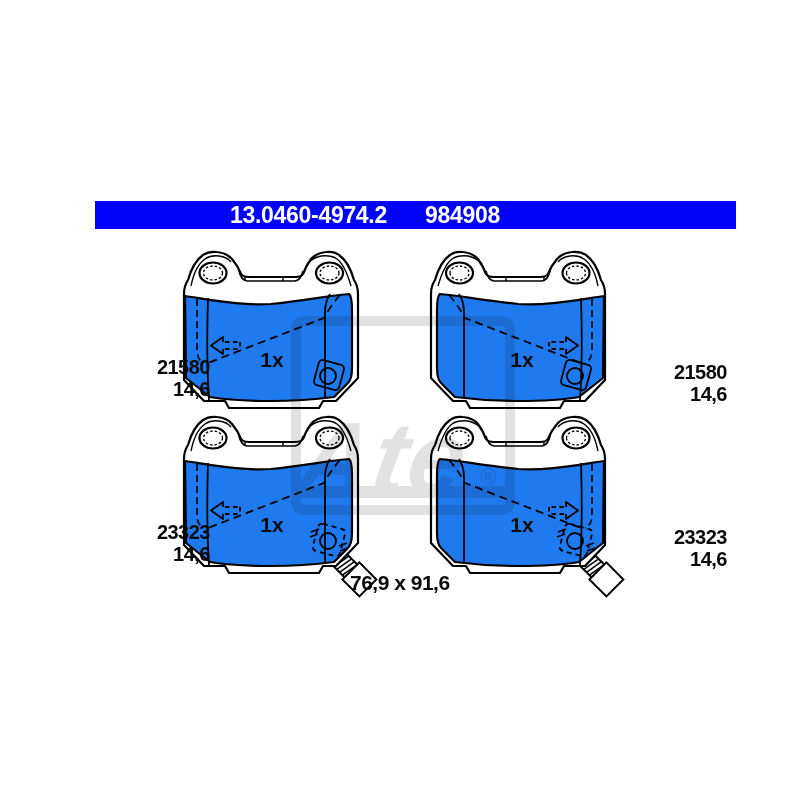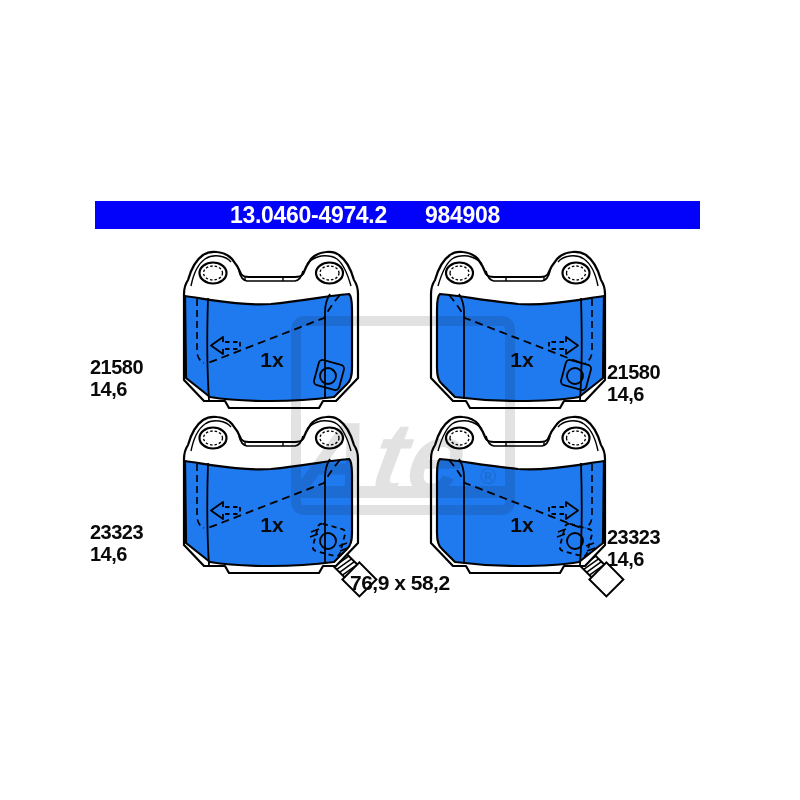--- a/index.html
+++ b/index.html
@@ -1,24 +1,24 @@
 <!DOCTYPE html>
 <html><head>
 <meta charset="utf-8">
 <style>
   html,body{margin:0;padding:0;background:#ffffff;}
   .stage{position:relative;width:800px;height:800px;background:#ffffff;overflow:hidden;
          font-family:"Liberation Sans",sans-serif;}
   .stage svg{position:absolute;left:0;top:0;}
-  .hdr-bar{position:absolute;left:95px;top:201px;width:605px;height:28px;background:#0202fa;}
+  .hdr-bar{position:absolute;left:95px;top:201px;width:605px;height:28px;background:#0202fa;padding-left:36px;}
   .hdr-txt{position:absolute;top:1px;color:#ffffff;font-size:23px;font-weight:bold;
            letter-spacing:-0.3px;line-height:27px;white-space:nowrap;}
   .hdr-txt.cat{left:135px;}
   .hdr-txt.art{left:330px;}
-  .pad-label{position:absolute;width:120px;text-align:left;color:#0a0a0a;
+  .pad-label{position:absolute;width:120px;text-align:right;color:#0a0a0a;
              font-size:20px;font-weight:bold;line-height:22px;letter-spacing:-0.5px;}
   .pad-label.tl{left:90px;top:356px;}
   .pad-label.tr{left:607px;top:361px;}
   .pad-label.bl{left:90px;top:521px;}
   .pad-label.br{left:607px;top:526px;}
   .dim-label{position:absolute;left:350px;top:571px;color:#0a0a0a;font-size:21px;
              font-weight:bold;letter-spacing:-0.5px;white-space:nowrap;}
   text{font-family:"Liberation Sans",sans-serif;}
   .qty-txt{font-size:21px;font-weight:bold;fill:#0a0a0a;}
   .wm{mix-blend-mode:multiply;}
@@ -140,15 +140,15 @@
   </div>
   <div class="pad-label bl">
     <div>23323</div>
     <div>14,6</div>
   </div>
   <div class="pad-label br">
     <div>23323</div>
     <div>14,6</div>
   </div>
 
-  <div class="dim-label">76,9 x 58,2</div>
+  <div class="dim-label">76,9 x 91,6</div>
 
 </div>
 
 </body></html>

